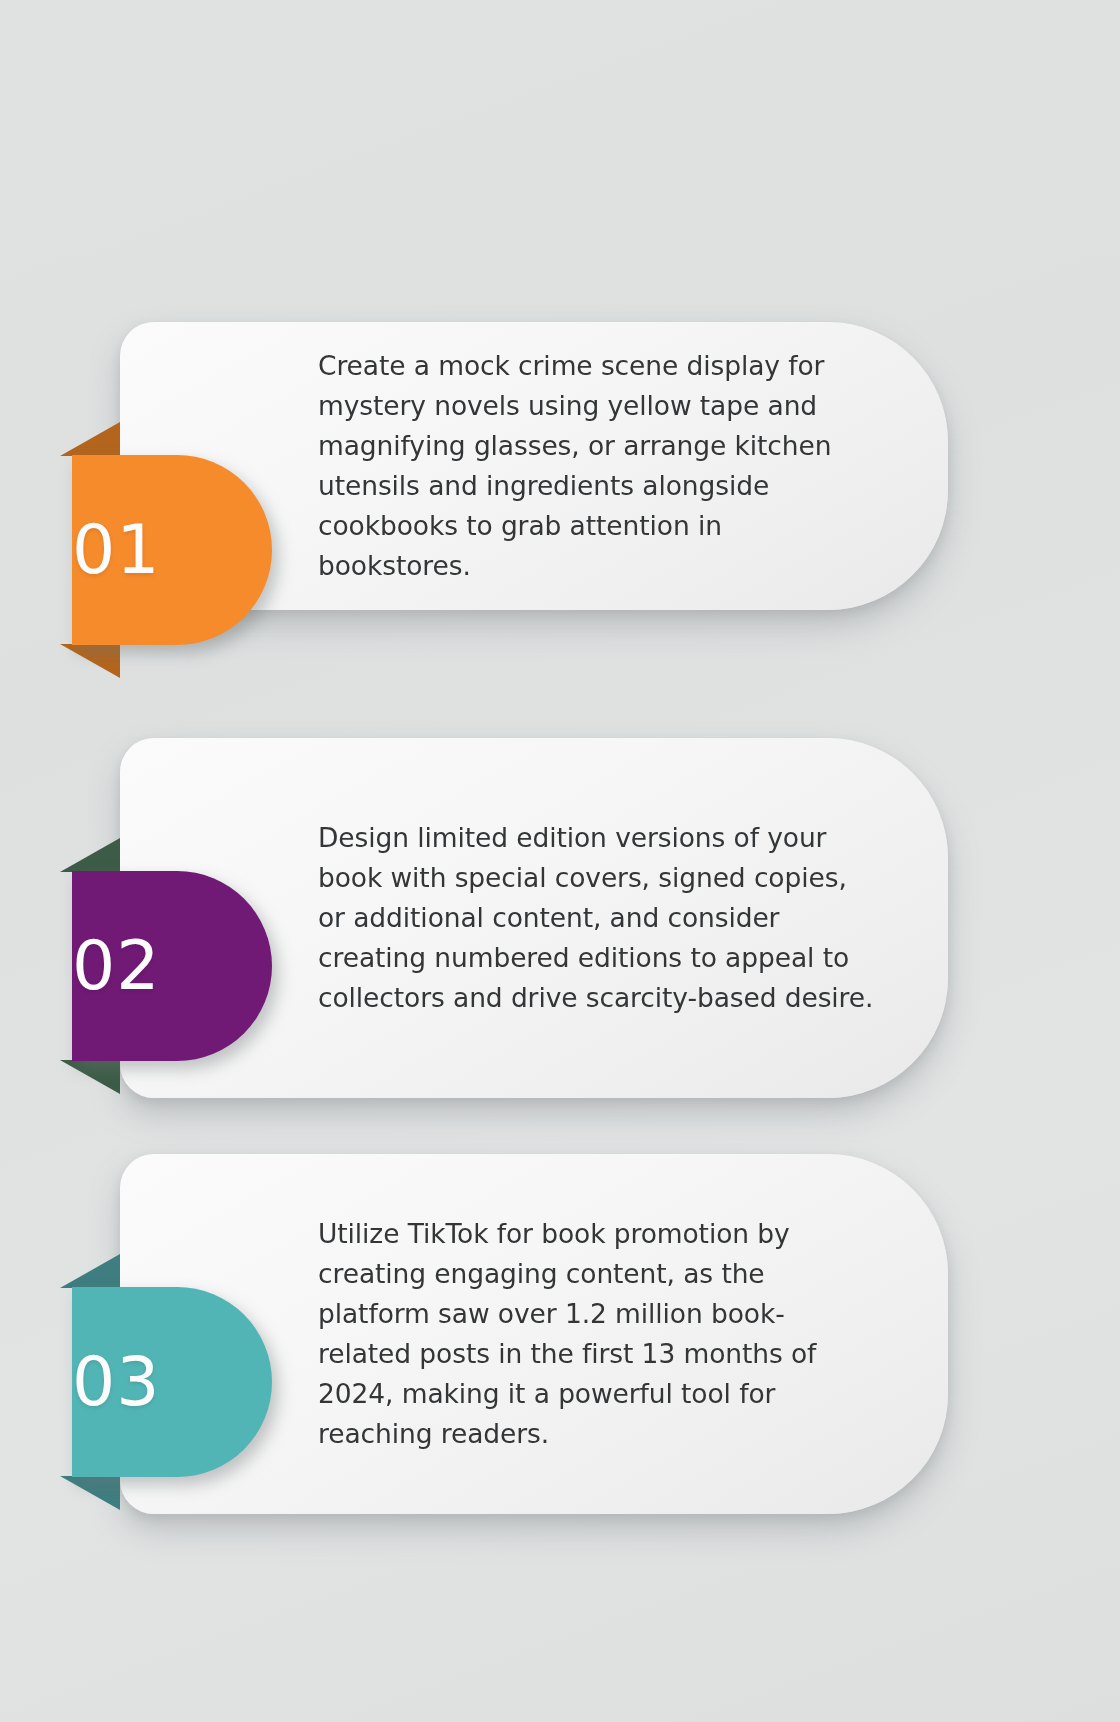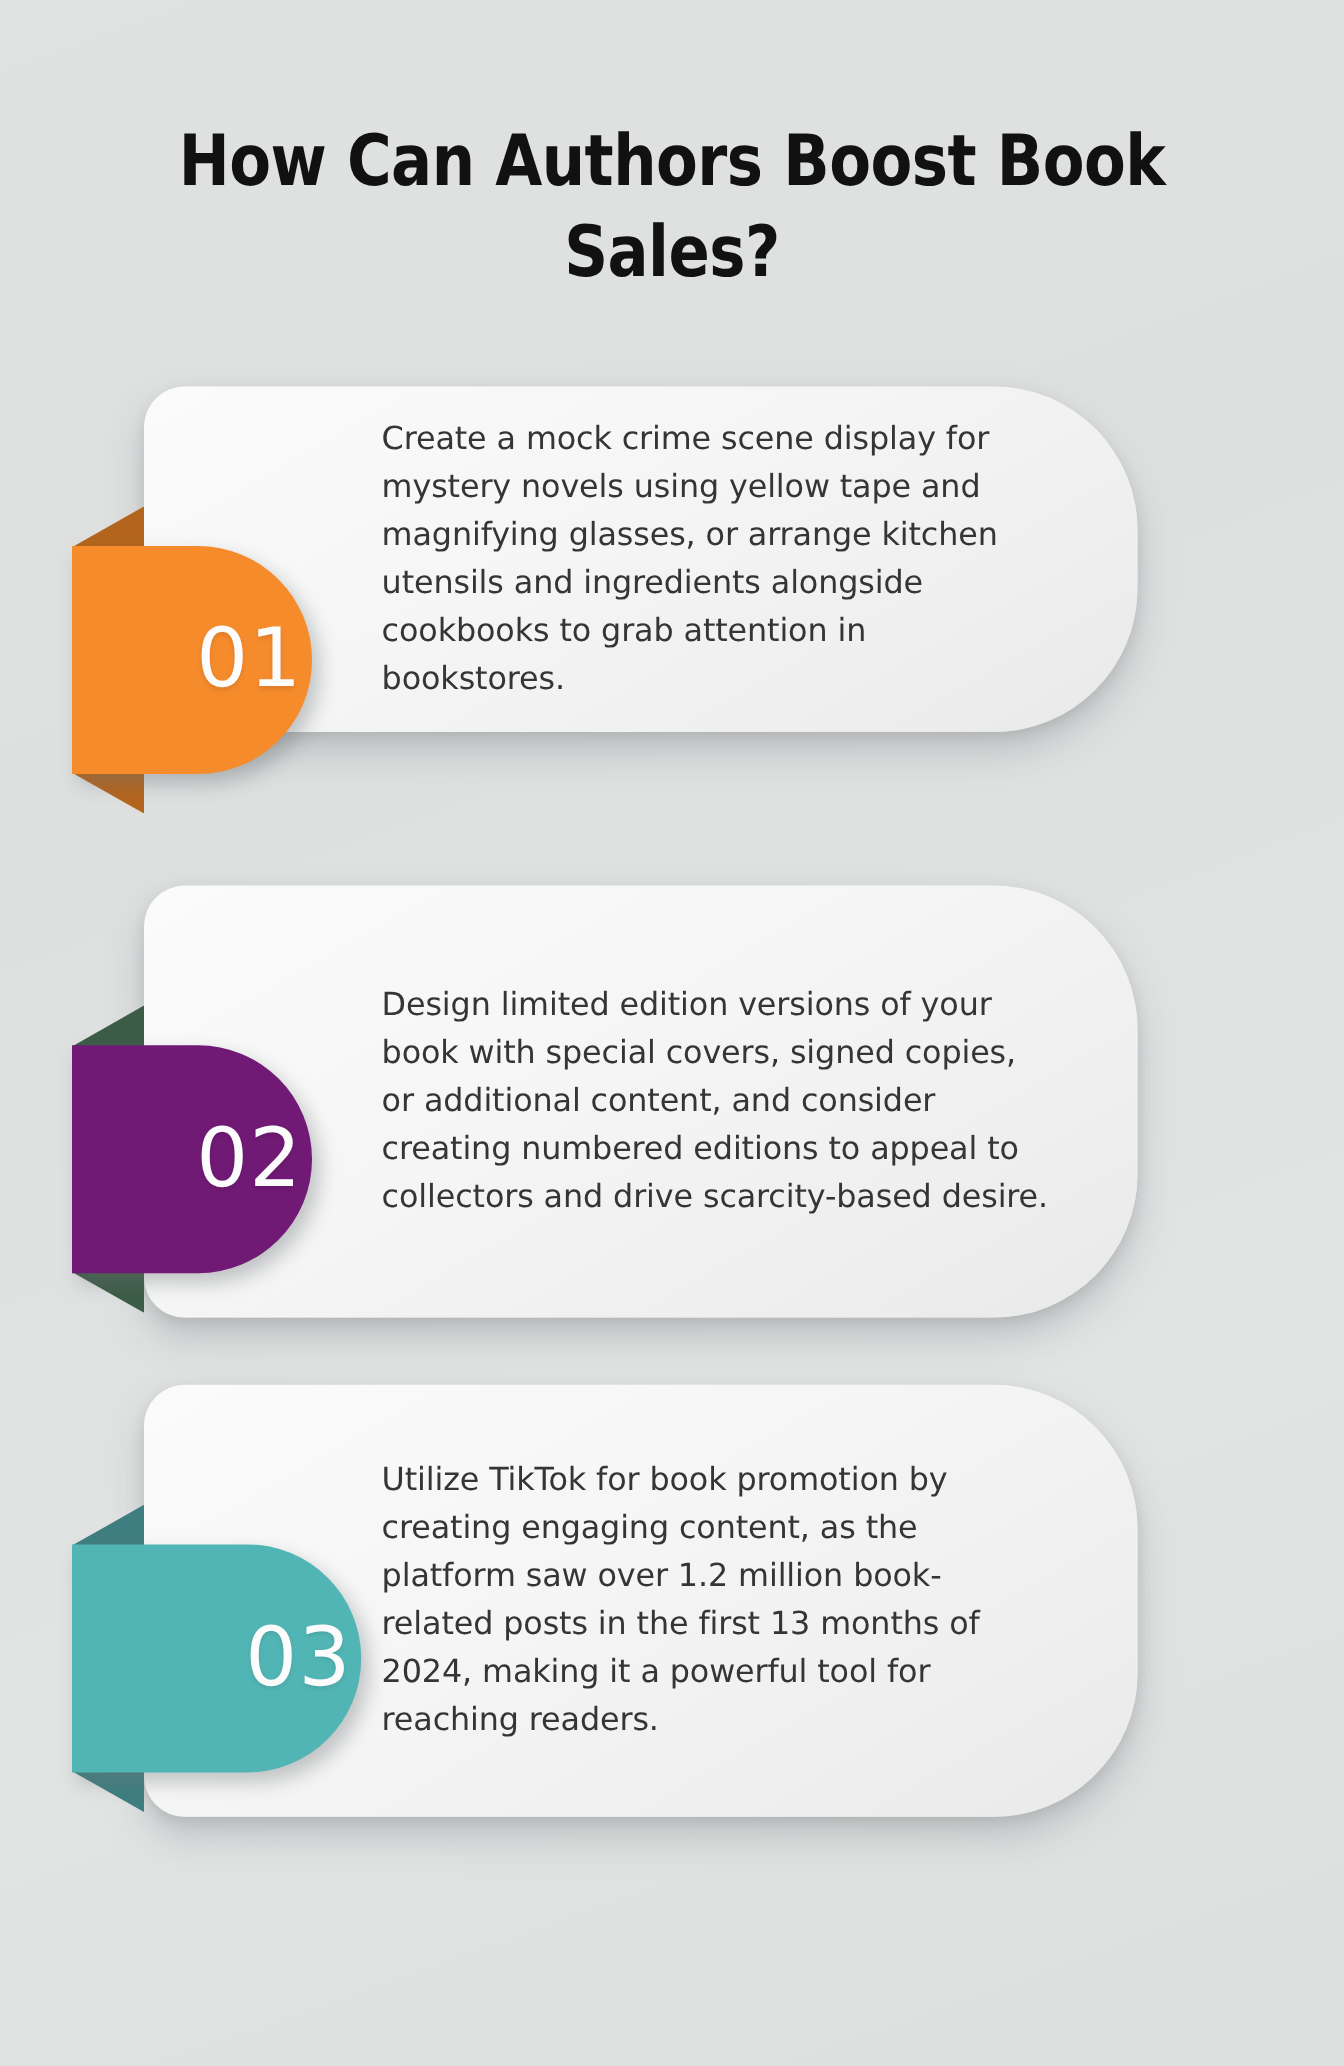--- a/index.html
+++ b/index.html
@@ -91,50 +91,46 @@
     top: -33px;
     clip-path: polygon(0 100%, 100% 0, 100% 100%);
   }
   .badge-fold--bottom {
     bottom: -33px;
     clip-path: polygon(0 0, 100% 0, 100% 100%);
   }
 
   .badge {
     position: absolute;
-    left: 0;
+    left: 12px;
     top: 0;
     width: 200px;
     height: 190px;
     border-radius: 0 95px 95px 0;
     box-shadow: 6px 8px 16px rgba(110,115,118,0.40);
     display: flex;
     align-items: center;
-    justify-content: flex-end;
+    justify-content: flex-start;
   }
   .badge-number {
     font-family: "DejaVu Sans", sans-serif;
     font-size: 68px;
     line-height: 68px;
     font-weight: normal;
     color: #FCFCFC;
     letter-spacing: 1px;
     padding-right: 8px;
     text-shadow: 0 2px 4px rgba(0,0,0,0.10);
   }
 </style>
 </head>
 <body>
 
 <div class="infographic">
 
-  <div class="title-block">
-    <h1 class="page-title">How Can Authors Boost Book
-Sales?</h1>
-  </div>
 
   <div class="card card--1">
     <div class="card-text">Create a mock crime scene display for mystery novels using yellow tape and magnifying glasses, or arrange kitchen utensils and ingredients alongside cookbooks to grab attention in bookstores.</div>
   </div>
   <div class="badge-wrap badge-wrap--1">
     <div class="badge-fold badge-fold--top" style="background: rgb(179, 101, 29);"></div>
     <div class="badge-fold badge-fold--bottom" style="background: rgb(179, 101, 29);"></div>
     <div class="badge" style="background: rgb(246, 139, 44);">
       <span class="badge-number">01</span>
     </div>
@@ -150,18 +146,18 @@
       <span class="badge-number">02</span>
     </div>
   </div>
 
   <div class="card card--3">
     <div class="card-text">Utilize TikTok for book promotion by creating engaging content, as the platform saw over 1.2 million book-related posts in the first 13 months of 2024, making it a powerful tool for reaching readers.</div>
   </div>
   <div class="badge-wrap badge-wrap--3">
     <div class="badge-fold badge-fold--top" style="background: rgb(62, 126, 128);"></div>
     <div class="badge-fold badge-fold--bottom" style="background: rgb(62, 126, 128);"></div>
-    <div class="badge" style="background: rgb(82, 181, 181); padding-left: 41px;">
+    <div class="badge" style="background: rgb(82, 181, 181);">
       <span class="badge-number">03</span>
     </div>
   </div>
 
 </div>
 
 </body></html>

